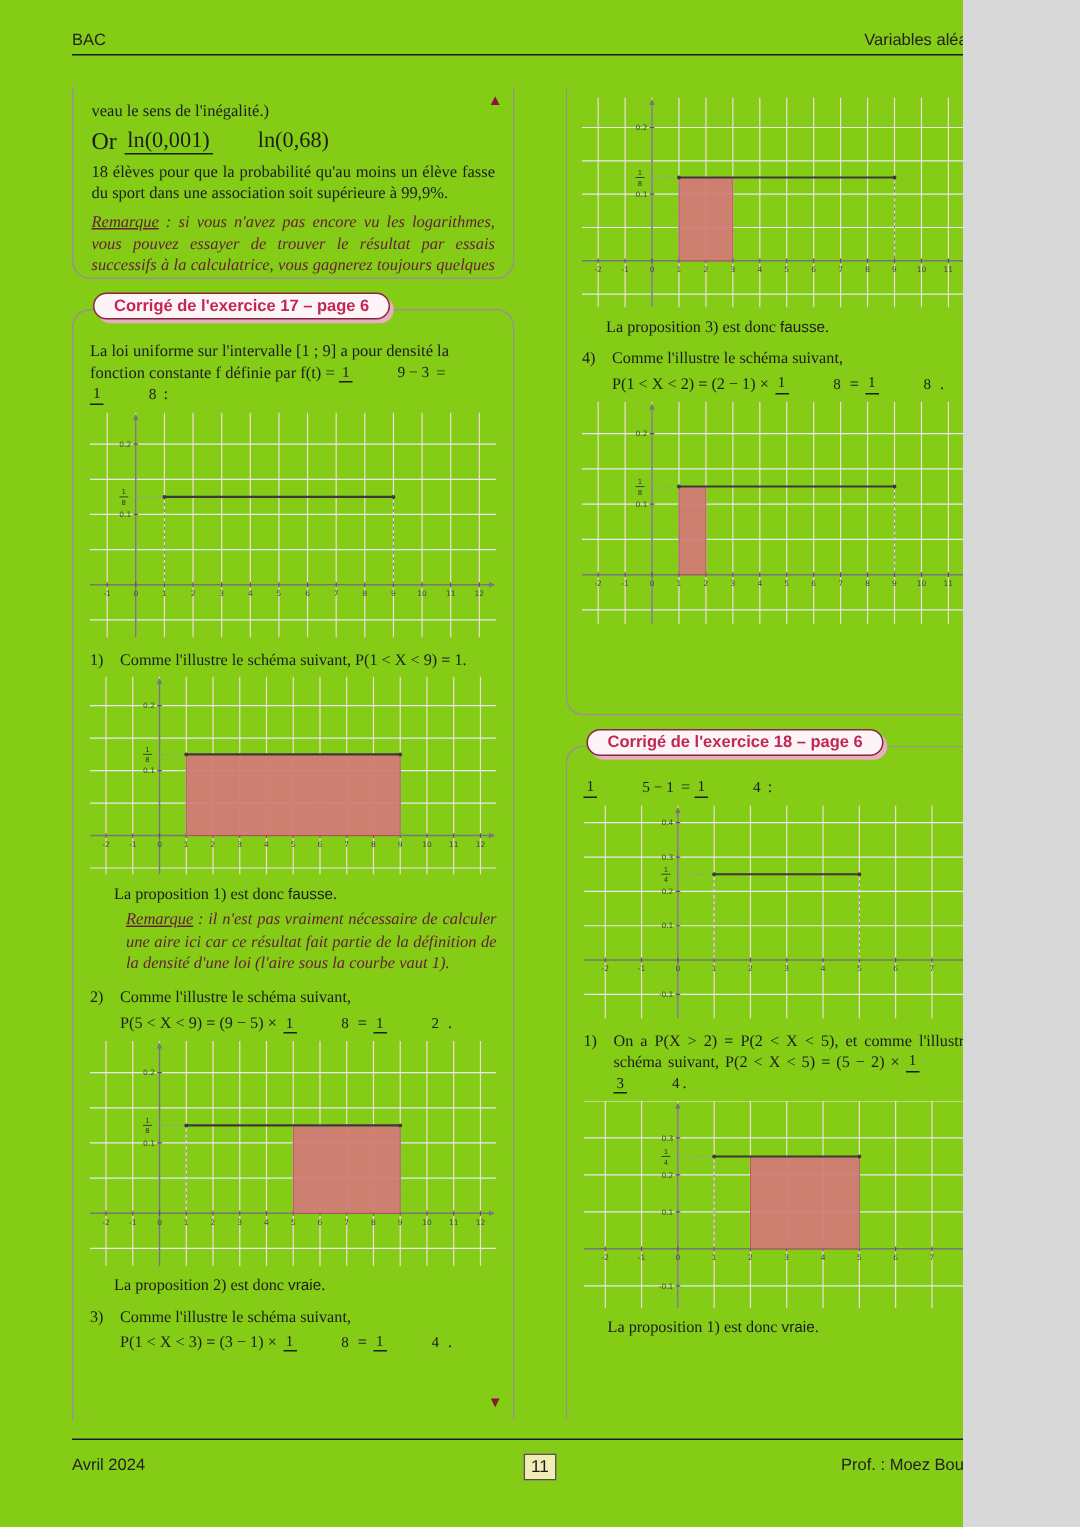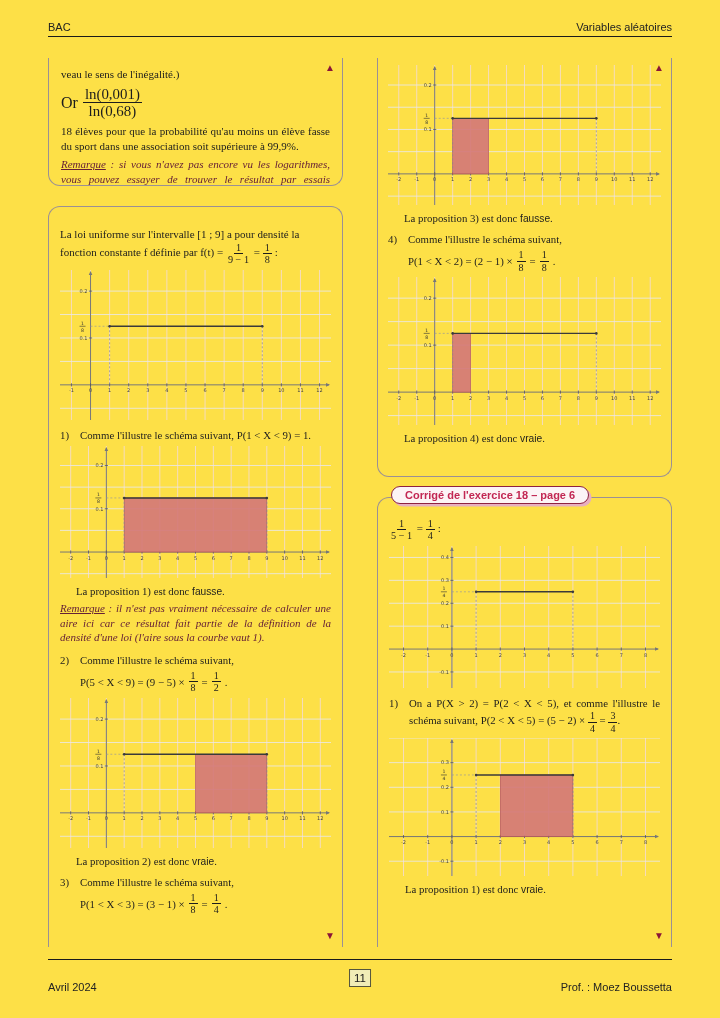--- a/index.html
+++ b/index.html
@@ -1,24 +1,24 @@
 <!DOCTYPE html>
 <html><head>
 <meta charset="utf-8">
 <style>
   html,body{margin:0;padding:0;background:#d8d8d8;}
-  .page{position:relative;width:720px;height:1018px;background:#fde047;overflow:hidden;
+  .page{position:relative;width:642px;height:1018px;background:#84cc16;overflow:hidden;
         font-family:"Liberation Serif",serif;color:#1d1d1d;}
 
   
   .header{position:absolute;top:21px;left:48px;width:624px;display:flex;justify-content:space-between;
           border-bottom:1.8px solid #1a1a1a;padding-bottom:3px;
           font-family:"Liberation Sans",sans-serif;font-size:11px;color:#222;}
   .footer{position:absolute;top:959px;left:48px;width:624px;border-top:1.8px solid #1a1a1a;
-          padding-top:21px;display:flex;justify-content:space-between;
+          padding-top:11px;display:flex;justify-content:space-between;
           font-family:"Liberation Sans",sans-serif;font-size:11px;color:#222;}
   .pagebox{position:absolute;left:50%;top:9px;transform:translateX(-50%);
            background:#f1edb6;border:1.4px solid #55553c;padding:0 4px;line-height:16px;
            font-size:11.5px;color:#1a1a1a;}
 
   
   .col{position:absolute;top:58px;width:295px;}
   .col-left{left:48px;} .col-right{left:377px;}
 
   
@@ -37,33 +37,33 @@
   .box17{height:741px;} .box18{height:450px;}
 
   .tri{position:absolute;color:#8b1538;font-size:10px;line-height:1;}
   .tri.up{top:5px;right:7px;} .tri.down{bottom:6px;right:7px;}
 
   
   .para{margin:4px 0;font-size:11px;line-height:1.33;text-align:justify;}
   .orline{display:flex;align-items:center;gap:5px;text-align:left;margin:2px 0;}
   .remark{color:#662036;font-style:italic;}
   .rlabel{text-decoration:underline;font-style:italic;}
-  .ind{margin-left:0;}
+  .ind{margin-left:24px;}
   .intro{text-align:left;}
   .item{display:flex;gap:6px;margin:8px 0 4px;font-size:10.8px;line-height:1.33;}
   .inum{flex:0 0 14px;}
   .ibody{flex:1;text-align:justify;}
   .mathrow{display:flex;align-items:center;gap:4px;margin-top:3px;text-align:left;}
   .prop{margin:7px 0 4px 16px;font-size:10.8px;}
   .sans{font-family:"Liberation Sans",sans-serif;font-size:10.2px;}
 
-  .frac{display:inline-flex;flex-direction:column;align-items:center;line-height:1.12;
+  .frac{display:inline-flex;flex-direction:row;align-items:center;line-height:1.12;
         vertical-align:middle;font-size:0.93em;text-align:right;}
   .frac .fn{border-bottom:0.9px solid currentColor;padding:0 2px;}
-  .frac .fd{padding:0 2px;}
+  .frac .fd{padding:0 2px;margin-left:28px;}
 
   .graph{margin:3px 0;}
   .graph svg{display:block;}
   .graph text{font-family:"DejaVu Sans",sans-serif;}
 </style>
 </head>
 <body>
 
 <div class="page">
 
@@ -84,26 +84,29 @@
             <span class="fd">ln(0,68)</span>
           </span>
       </div>
       <p class="para">18 élèves pour que la probabilité qu'au moins un élève fasse du sport dans une association soit supérieure à 99,9%.</p>
       <p class="para remark">
         <span class="rlabel">Remarque</span><span> : </span><span>si vous n'avez pas encore vu les logarithmes, vous pouvez essayer de trouver le résultat par essais successifs à la calculatrice, vous gagnerez toujours quelques points.</span>
       </p>
     </div>
 
     <div class="corrige">
+      <div class="pill">
+        <span>Corrigé de l'exercice 17 – page 6</span>
+      </div>
       <div class="box cut-bottom box17">
         <p class="para intro">
           <span>La loi uniforme sur l'intervalle [1 ; 9] a pour densité la fonction constante f définie par f(t) =</span>
           <span class="frac">
               <span class="fn">1</span>
-              <span class="fd">9 − 1</span>
+              <span class="fd">9 − 3</span>
             </span>
           <span>=</span>
           <span class="frac">
               <span class="fn">1</span>
               <span class="fd">8</span>
             </span><span> :</span>
         </p>
 
         <div class="graph">
             <svg width="271" height="150" viewBox="0 0 271 150">
@@ -550,23 +553,20 @@
             <line x1="46.69736842105264" y1="56.38095238095238" x2="64.65789473684211" y2="56.38095238095238" stroke="#999" stroke-width="0.7" stroke-dasharray="2 2"></line>
             <rect x="64.65789473684211" y="56.38095238095238" width="17.96052631578948" height="58.73015873015872" fill="#d47878" fill-opacity="0.92" stroke="#b25050" stroke-width="0.6"></rect>
             <line x1="64.65789473684211" y1="56.38095238095238" x2="64.65789473684211" y2="115.1111111111111" stroke="#888" stroke-width="0.7" stroke-dasharray="2 2"></line>
             <line x1="208.34210526315792" y1="56.38095238095238" x2="208.34210526315792" y2="115.1111111111111" stroke="#888" stroke-width="0.7" stroke-dasharray="2 2"></line>
             <line x1="64.65789473684211" y1="56.38095238095238" x2="208.34210526315792" y2="56.38095238095238" stroke="#3a3a3a" stroke-width="1.4"></line>
             <circle cx="64.65789473684211" cy="56.38095238095238" r="1.3" fill="#3a3a3a"></circle>
             <circle cx="208.34210526315792" cy="56.38095238095238" r="1.3" fill="#3a3a3a"></circle>
           </svg>
         </div>
 
-      <p class="prop">
-        <span>La proposition 4) est donc </span><span class="sans">vraie</span><span>.</span>
-      </p>
     </div>
 
     <div class="corrige">
       <div class="pill">
         <span>Corrigé de l'exercice 18 – page 6</span>
       </div>
       <div class="box cut-bottom box18">
         <p class="para intro">
           <span class="frac">
               <span class="fn">1</span>

